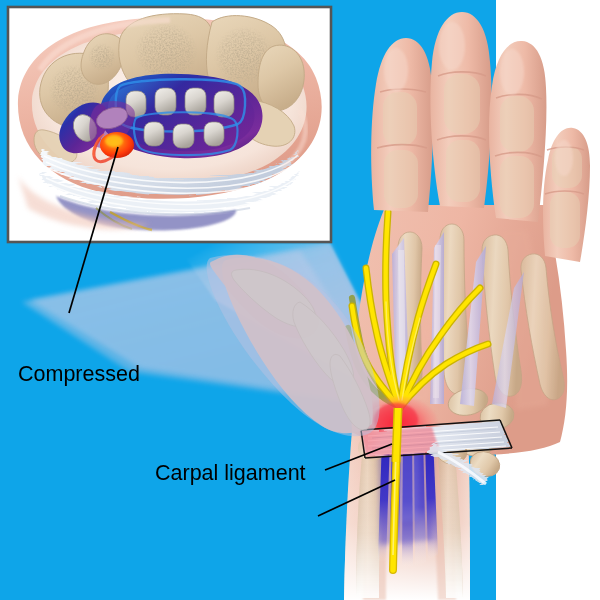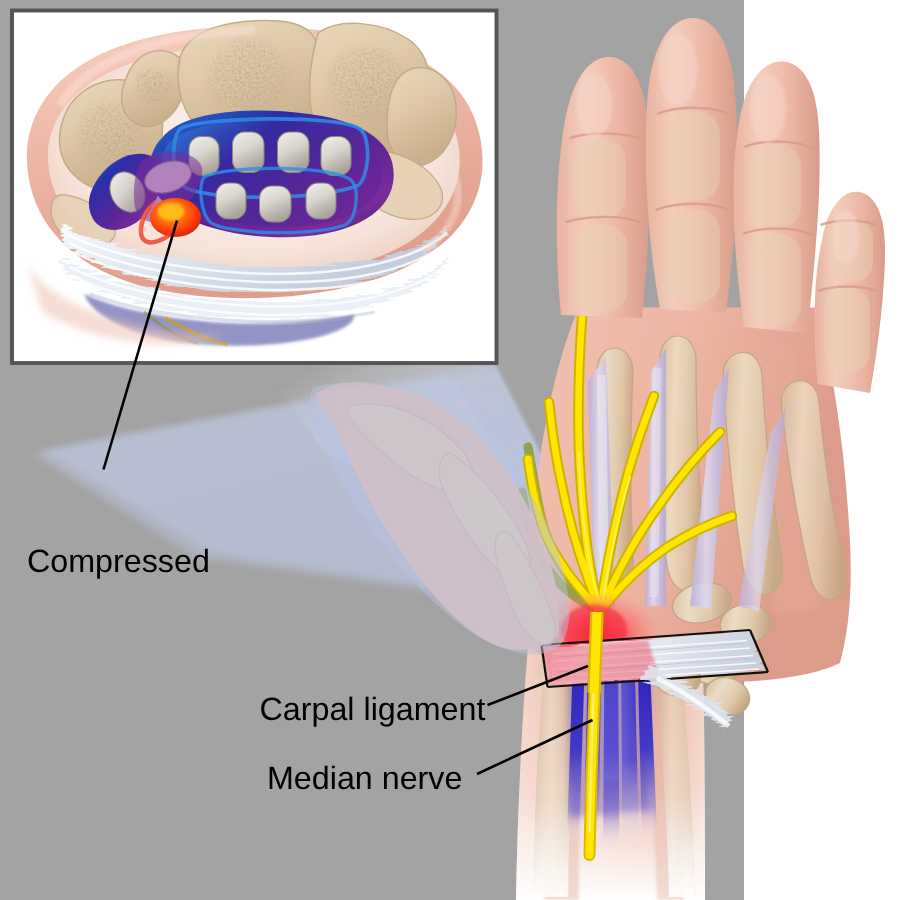--- a/index.html
+++ b/index.html
@@ -1,23 +1,23 @@
 <!DOCTYPE html>
 <html><head>
 <meta charset="utf-8">
 <style>
   html,body{margin:0;padding:0;background:#fff;}
   body{width:600px;height:600px;overflow:hidden;
        font-family:"Liberation Sans","DejaVu Sans",sans-serif;}
-  #stage{position:relative;width:496px;height:600px;background:#a3a3a3;}
+  #stage{position:relative;width:496px;height:600px;background:#0ea5e9;}
   #stage svg{position:absolute;left:0;top:0;}
   .lbl{position:absolute;color:#000;font-size:21.5px;line-height:25px;
        font-family:"Liberation Sans","DejaVu Sans",sans-serif;white-space:pre;}
   #lbl-compressed{left:18px;top:312px;}
-  #lbl-carpal{left:155px;top:461px;margin-left:18px;}
+  #lbl-carpal{left:155px;top:461px;}
   #lbl-median{left:178px;top:507px;}
 </style>
 </head>
 <body>
 
 <div id="stage">
 
 <svg width="600" height="600" viewBox="0 0 600 600">
   <defs>
 
@@ -500,15 +500,14 @@
     <path d="M118 147 L69 313"></path>
     <path d="M325 470 L392 444"></path>
     <path d="M318 516 L395 480"></path>
   </g>
 </svg>
 
 <div class="lbl" id="lbl-compressed">
   <div>Compressed</div>
 </div>
 <div class="lbl" id="lbl-carpal">Carpal ligament</div>
-<div class="lbl" id="lbl-median">Median nerve</div>
 
 </div>
 
 </body></html>

